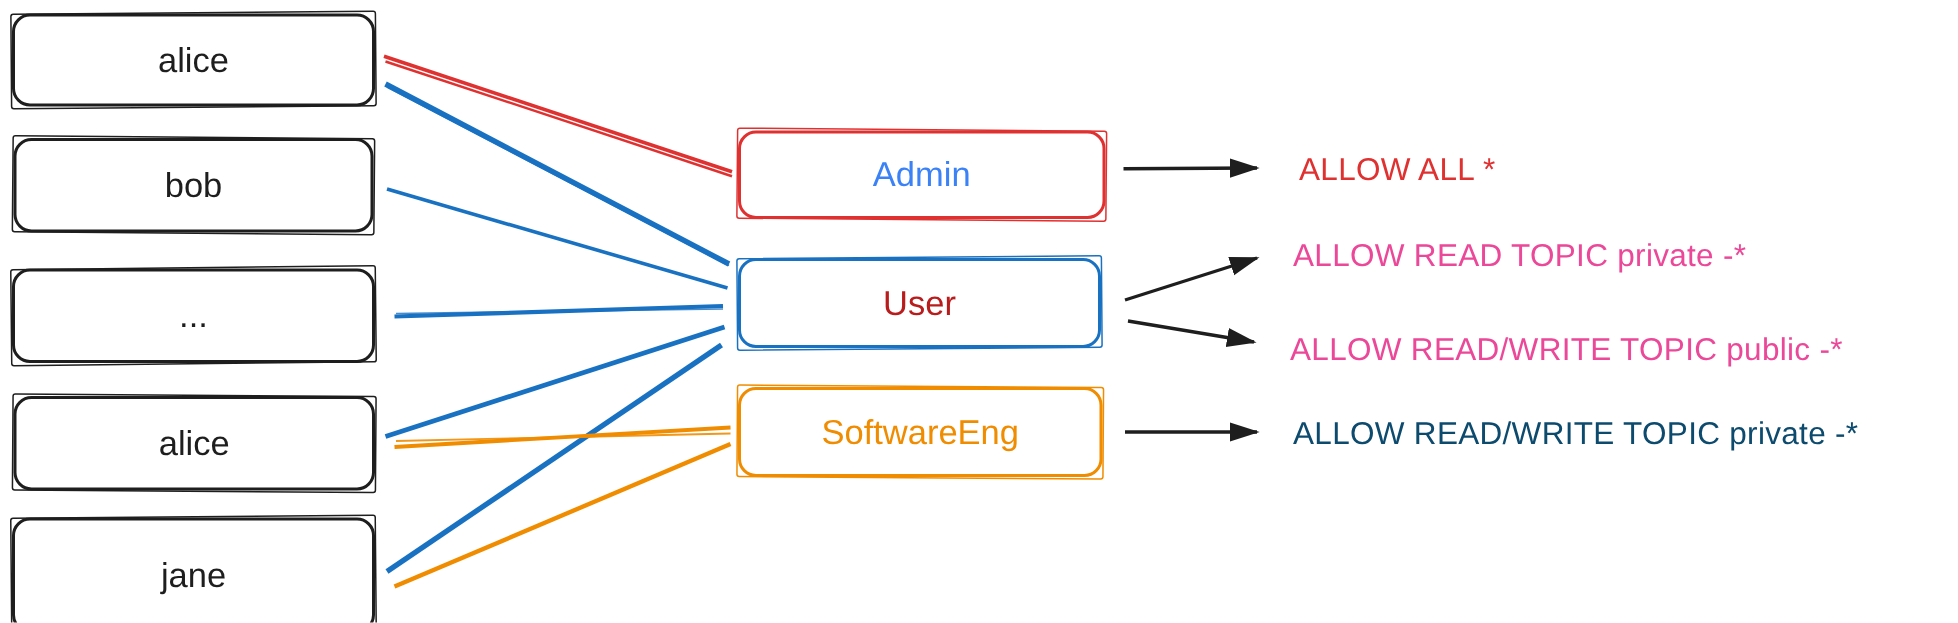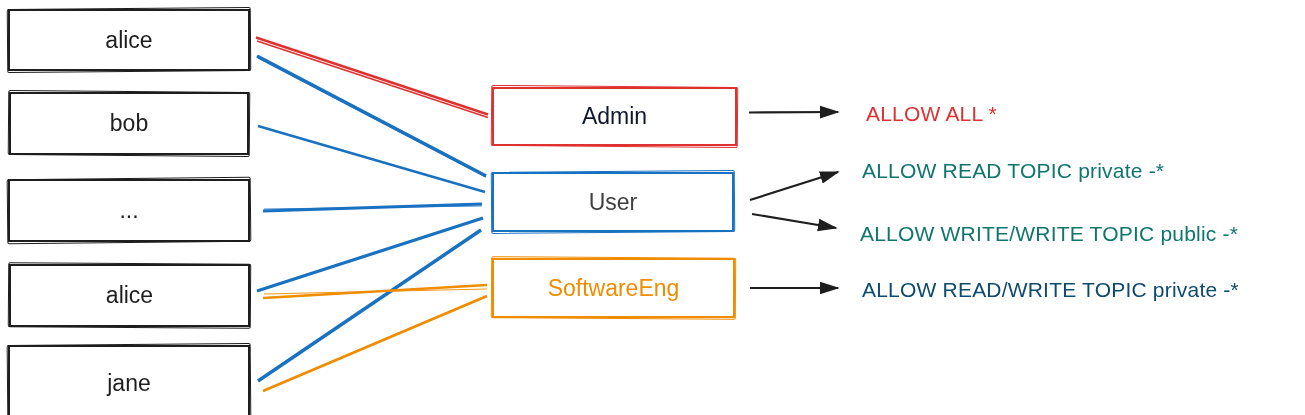--- a/index.html
+++ b/index.html
@@ -8,44 +8,44 @@
     width:1305px;height:415px;
     font-family:"Liberation Sans", sans-serif;
     overflow:hidden;
   }
   .edges{position:absolute;left:0;top:0;z-index:1;}
   .box{
     position:absolute;z-index:2;
     display:flex;align-items:center;justify-content:center;
     background:#ffffff;
     border:2.6px solid var(--c);
-    border-radius:0;
+    border-radius:12px;
     box-sizing:border-box;
     font-size:23px;color:#1e1e1e;
   }
   .box::before{
     content:"";position:absolute;inset:-3px;
     border:1.5px solid var(--c);
     border-radius:2px;
     transform:rotate(var(--tilt,.45deg));
     pointer-events:none;
   }
   .user-box{--c:#1e1e1e;}
   .role-box{font-size:23px;}
-  .role-admin{--c:#e03131;color:#0f172a;}
-  .role-user{--c:#1971c2;color:#404040;}
+  .role-admin{--c:#e03131;color:#3b82f6;}
+  .role-user{--c:#1971c2;color:#b91c1c;}
   .role-eng{--c:#f08c00;color:#f08c00;}
   .t1{--tilt:-.45deg;} .t2{--tilt:.5deg;} .t3{--tilt:-.6deg;} .t4{--tilt:.4deg;} .t5{--tilt:-.5deg;}
   .perm{
     position:absolute;z-index:2;
     font-size:21px;letter-spacing:.2px;white-space:nowrap;
     line-height:23px;
   }
   .perm-red{color:#e03131;}
-  .perm-blue{color:#0f766e;}
+  .perm-blue{color:#ec4899;}
   .perm-orange{color:#0c4a6e;}
 </style>
 </head>
 <body>
 
 <svg class="edges" width="1305" height="415" viewBox="0 0 1305 415">
   <defs>
     <marker id="ah" markerWidth="10" markerHeight="8" refX="8.2" refY="3.5" orient="auto" markerUnits="strokeWidth">
       <path d="M0,0.6 L9,3.5 L0,6.4 Z" fill="#1e1e1e"></path>
     </marker>
@@ -115,14 +115,14 @@
 </div>
 <div class="box role-box role-user t1" style="left:492px;top:172px;width:242px;height:60px;">
   <span>User</span>
 </div>
 <div class="box role-box role-eng t4" style="left:492px;top:258px;width:243px;height:60px;">
   <span>SoftwareEng</span>
 </div>
 
 <div class="perm perm-red" style="left:866px;top:102px;">ALLOW ALL *</div>
 <div class="perm perm-blue" style="left:862px;top:159px;">ALLOW READ TOPIC private -*</div>
-<div class="perm perm-blue" style="left:860px;top:222px;">ALLOW WRITE/WRITE TOPIC public -*</div>
+<div class="perm perm-blue" style="left:860px;top:222px;">ALLOW READ/WRITE TOPIC public -*</div>
 <div class="perm perm-orange" style="left:862px;top:278px;">ALLOW READ/WRITE TOPIC private -*</div>
 
 </body></html>

